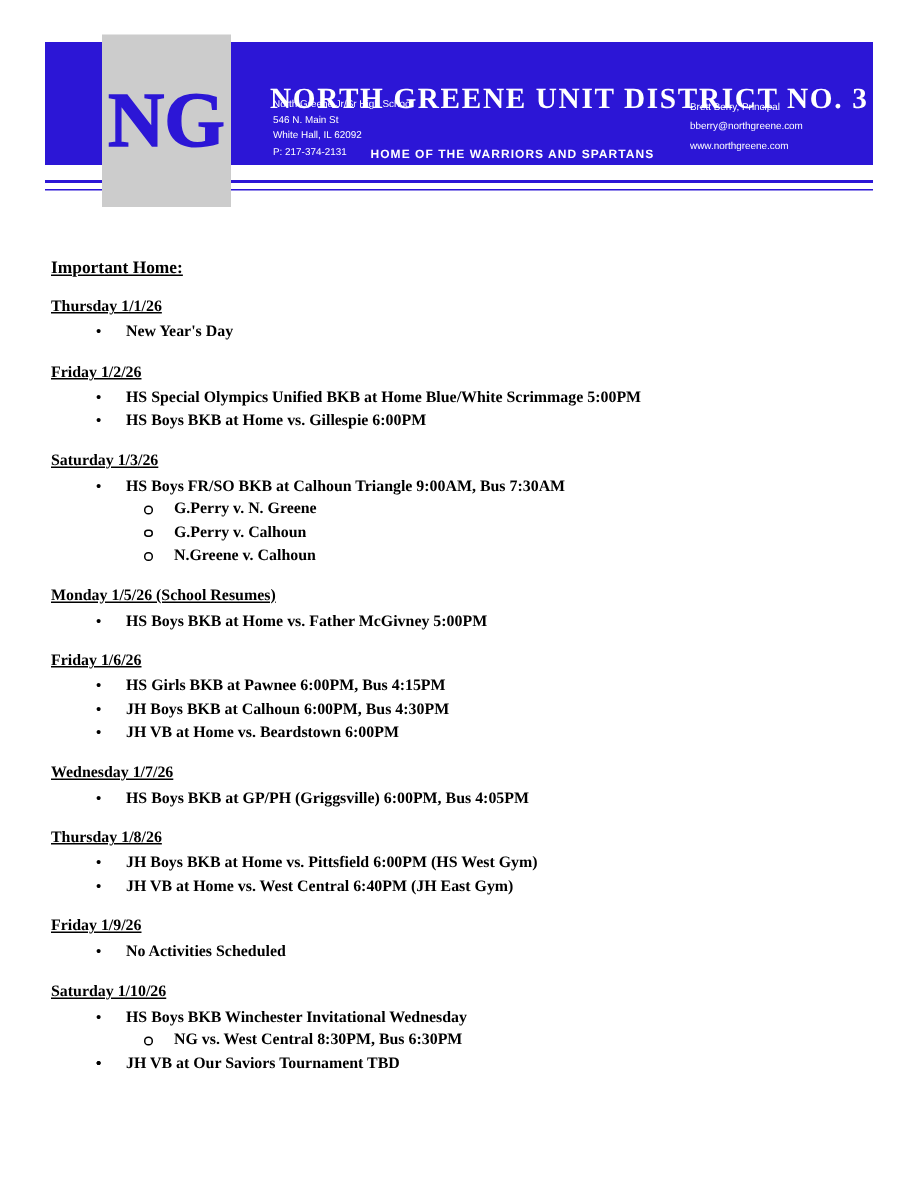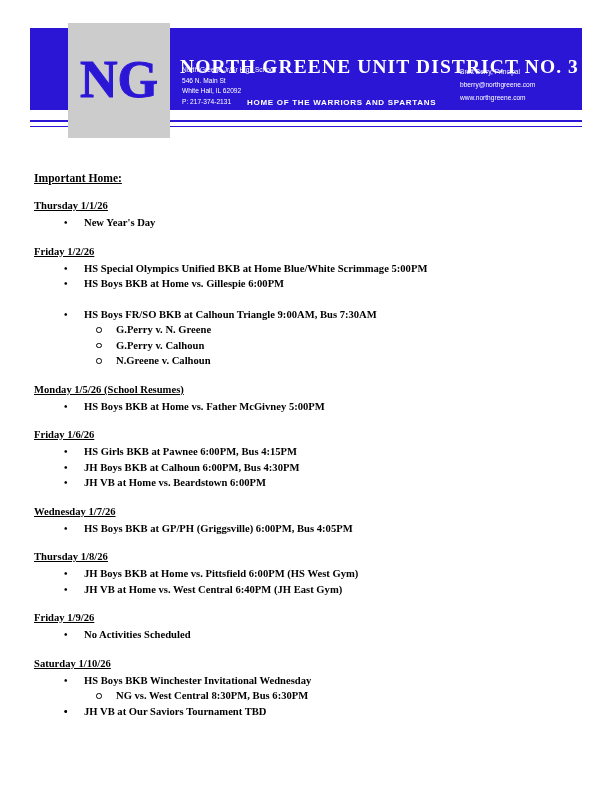--- a/index.html
+++ b/index.html
@@ -44,21 +44,21 @@
     top: 92px;
     width: 552px;
     height: 4px;
     border-top: 2px solid #2c16d6;
     border-bottom: 1px solid #2c16d6;
   }
   .lh-logo-box {
     position: absolute;
     left: 38px;
     top: -5px;
-    width: 102px;
+    width: 86px;
     height: 115px;
     background: #cccccc;
     display: flex;
     align-items: center;
     justify-content: center;
   }
   .lh-logo-box svg { display: block; }
 
   .lh-title {
     position: absolute;
@@ -109,21 +109,21 @@
     width: 545px;
     font-size: 10.6px;
     font-weight: bold;
   }
   .doc-heading {
     font-size: 11.6px;
     font-weight: bold;
     text-decoration: underline;
     margin-bottom: 14px;
   }
-  .day-block { margin-bottom: 13px; margin-top: 15px; }
+  .day-block { margin-bottom: 13px; }
   .day-label {
     font-size: 10.6px;
     font-weight: bold;
     text-decoration: underline;
     margin-bottom: 4px;
   }
   ul.lvl1 {
     list-style: none;
     margin: 0;
     padding: 0;
@@ -206,20 +206,21 @@
           </ul>
         </div>
         <div class="day-block">
           <div class="day-label">Friday 1/2/26</div>
           <ul class="lvl1">
             <li><span class="bullet">•</span><span>HS Special Olympics Unified BKB at Home Blue/White Scrimmage 5:00PM</span></li>
             <li><span class="bullet">•</span><span>HS Boys BKB at Home vs. Gillespie 6:00PM</span></li>
           </ul>
         </div>
         <div class="day-block">
+          <div class="day-label">Saturday 1/3/26</div>
           <ul class="lvl1">
             <li><span class="bullet">•</span><span>HS Boys FR/SO BKB at Calhoun Triangle 9:00AM, Bus 7:30AM</span><ul class="lvl2">
                 <li><span class="bullet-hollow"></span><span>G.Perry v. N. Greene</span></li>
                 <li><span class="bullet-hollow"></span><span>G.Perry v. Calhoun</span></li>
                 <li><span class="bullet-hollow"></span><span>N.Greene v. Calhoun</span></li>
               </ul></li>
           </ul>
         </div>
         <div class="day-block">
           <div class="day-label">Monday 1/5/26 (School Resumes)</div>

